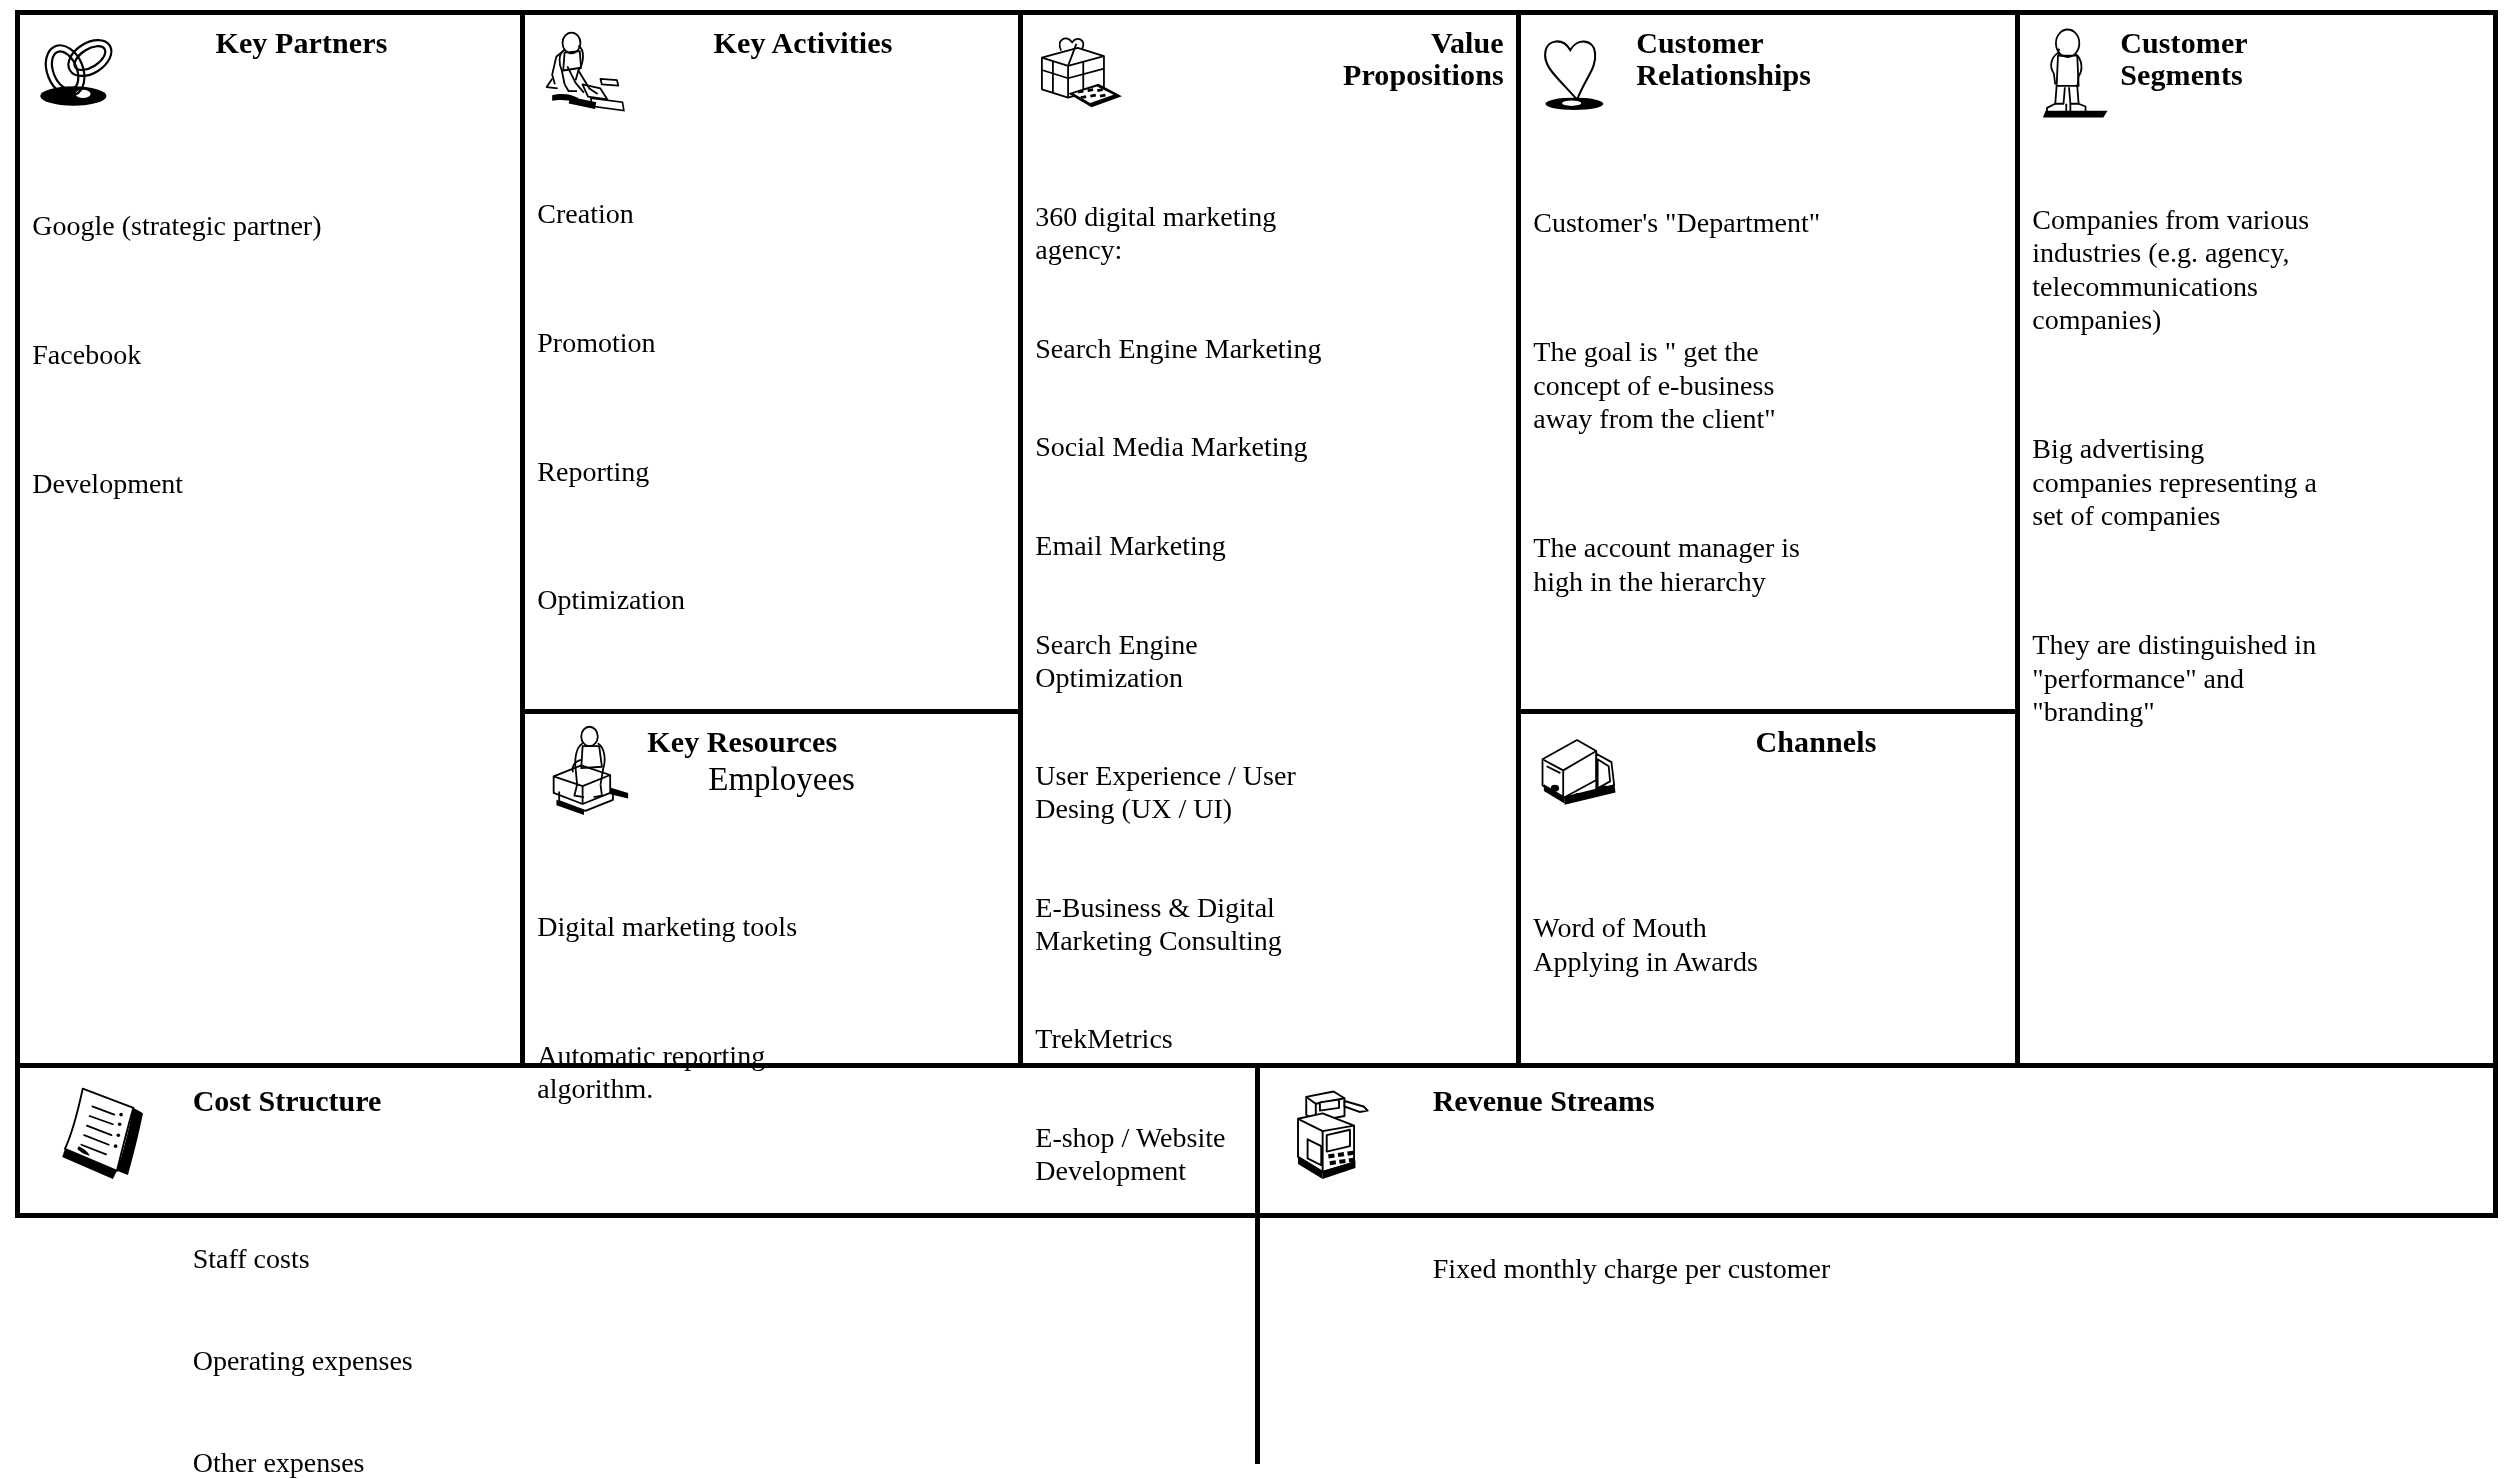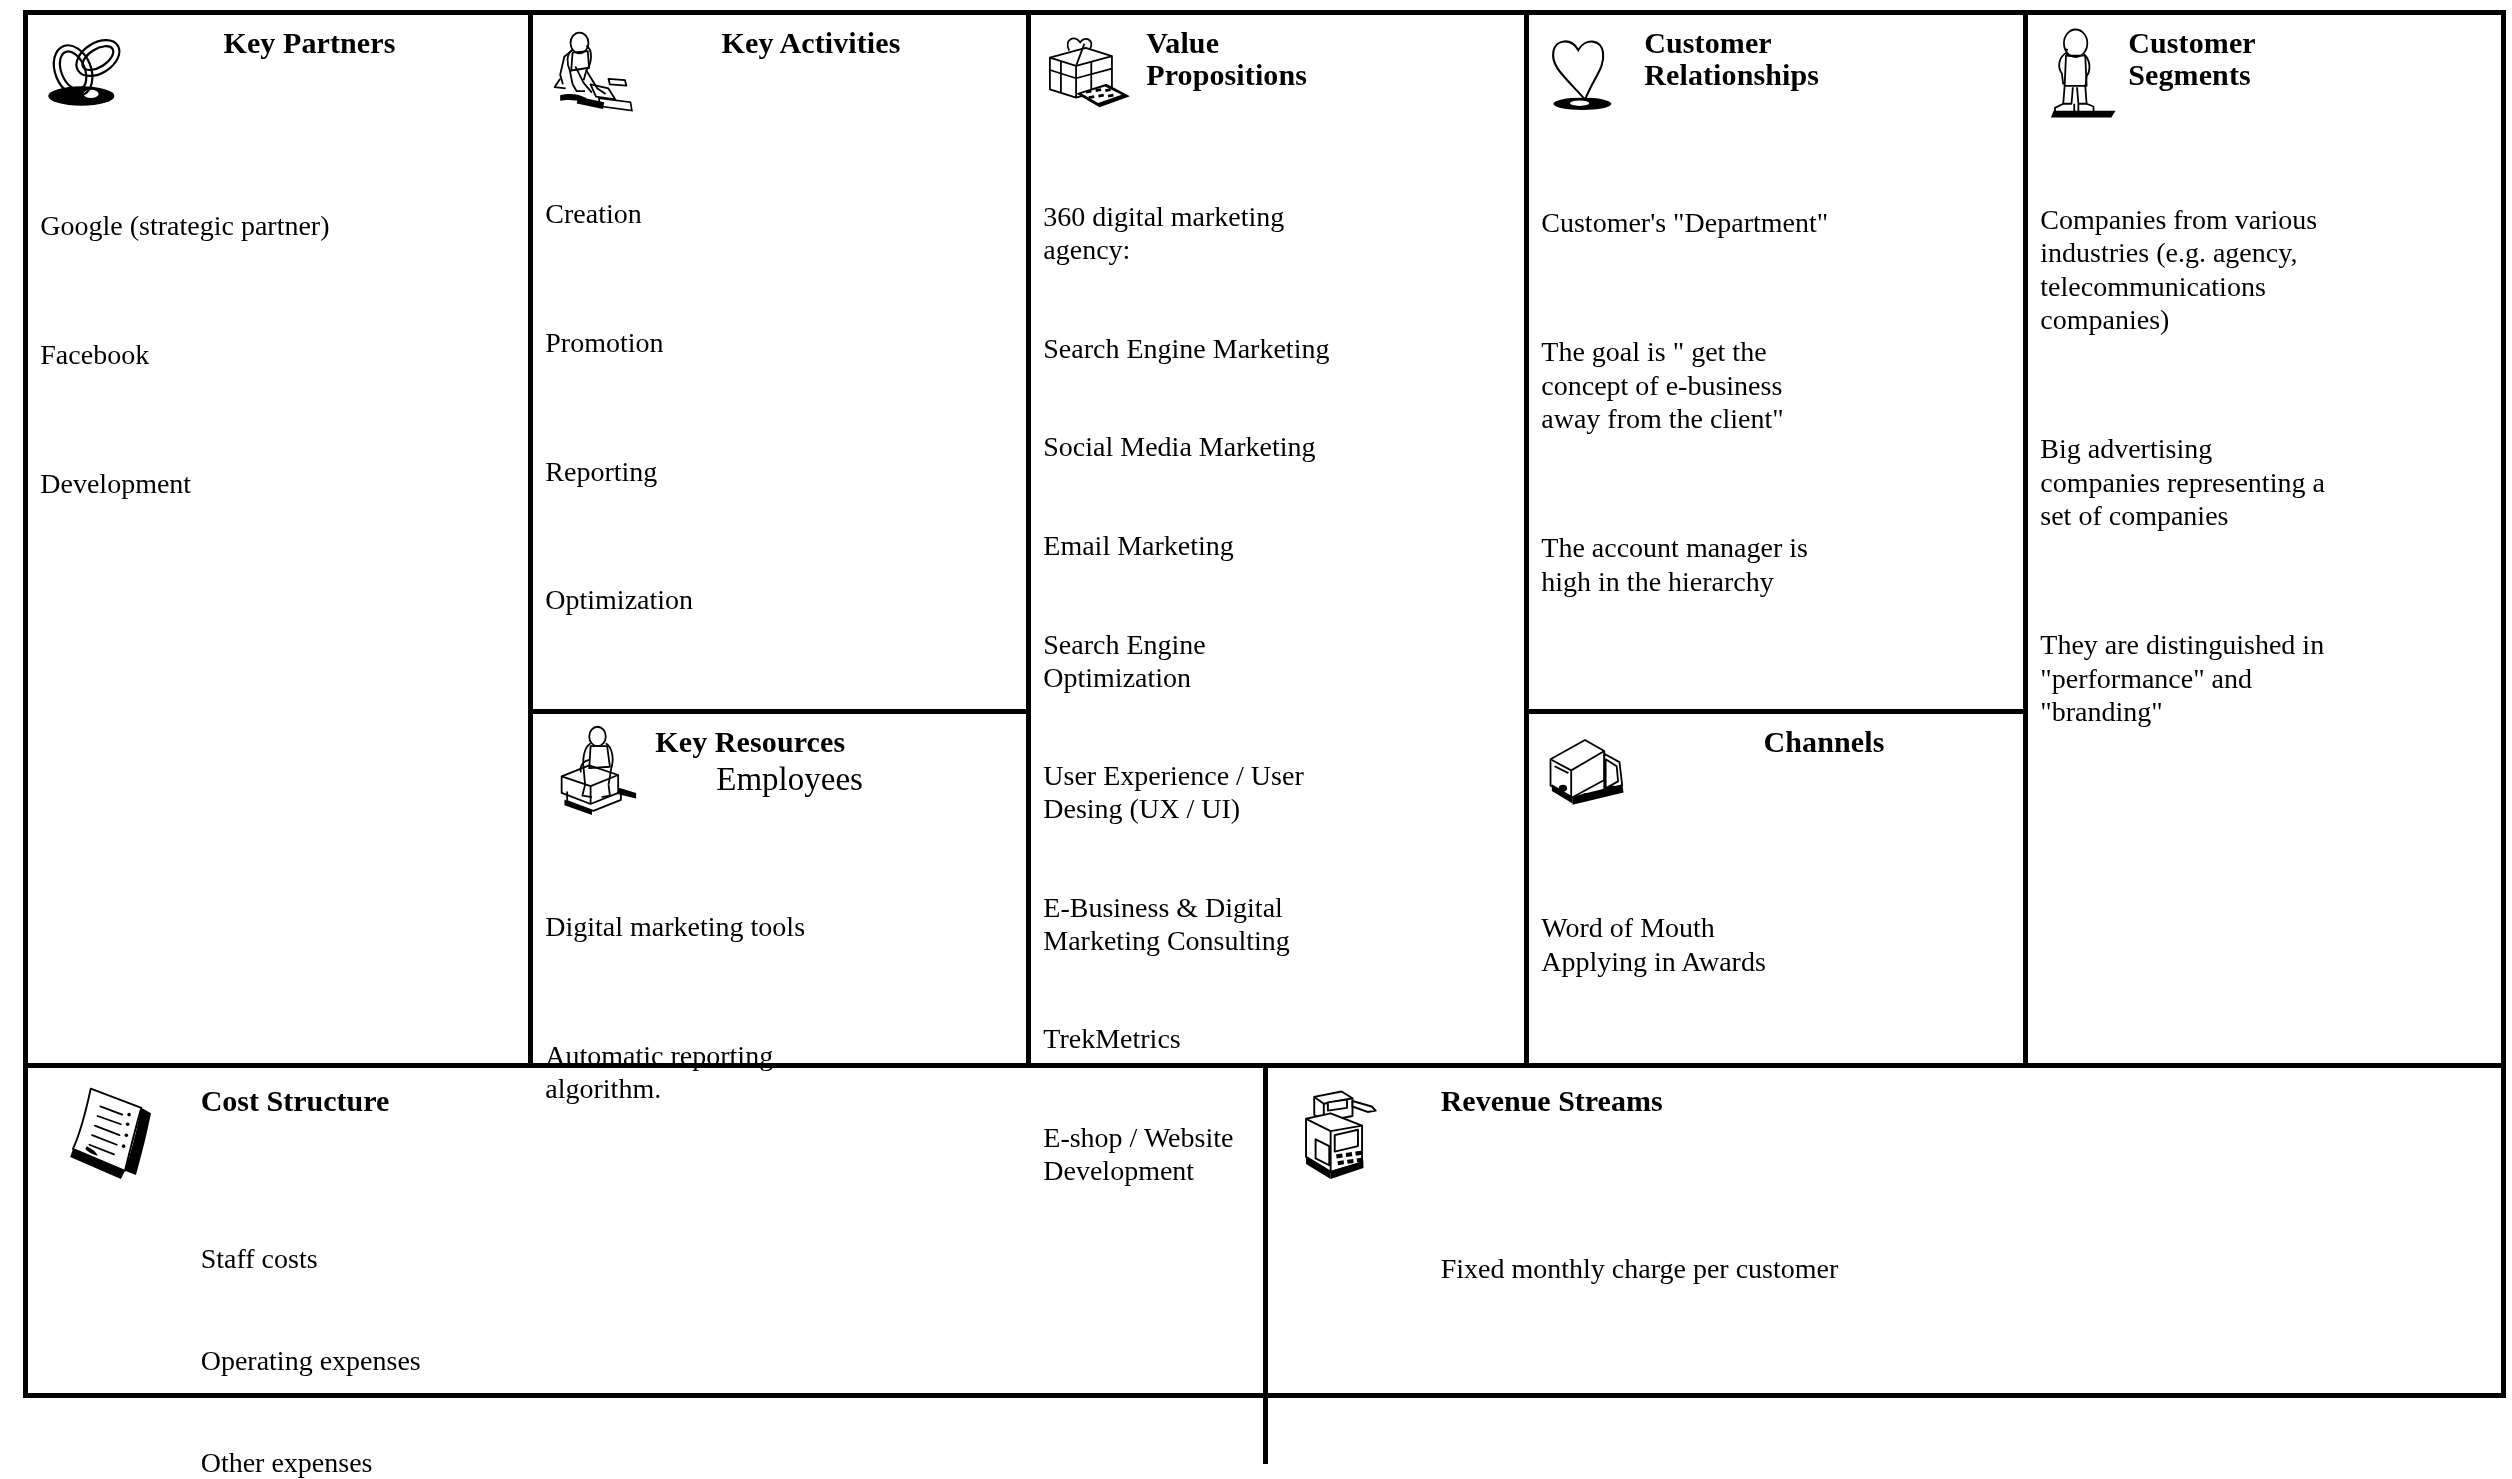--- a/index.html
+++ b/index.html
@@ -10,22 +10,22 @@
   body {
     width: 2512px; height: 1479px;
     font-family: "Liberation Serif", "DejaVu Serif", serif;
     color: #000000;
     overflow: hidden;
   }
 
   
   #canvas {
     position: absolute;
-    left: 23px; top: 9.6px;
-    width: 2483px; height: 1388px;
+    left: 15px; top: 9.6px;
+    width: 2483px; height: 1208px;
     border: 5.5px solid #000;
     background: #fff;
   }
 
   
   #top-region {
     position: absolute;
     left: 0; top: 0;
     width: 100%;
     height: 1048px;
@@ -259,21 +259,21 @@
                   <rect x="62" y="88" width="8" height="4" transform="rotate(-10 62 88)"></rect>
                   <rect x="76" y="86" width="8" height="4" transform="rotate(-10 76 86)"></rect>
                   <rect x="90" y="86" width="8" height="4" transform="rotate(-10 90 86)"></rect>
                   <rect x="66" y="96" width="8" height="4" transform="rotate(-10 66 96)"></rect>
                   <rect x="80" y="94" width="8" height="4" transform="rotate(-10 80 94)"></rect>
                   <rect x="94" y="94" width="8" height="4" transform="rotate(-10 94 94)"></rect>
                 </g>
               </g>
             </svg>
           </div>
-          <div class="hdr-title wide" style="text-align:left">
+          <div class="hdr-title wide" style="text-align:right">
             <span class="line">Value</span>
             <span class="line">Propositions</span>
           </div>
         </div>
         <div class="body-text tight">
           <div>360 digital marketing
 agency:</div>
           <div>Search Engine Marketing</div>
           <div>Social Media Marketing</div>
           <div>Email Marketing</div>

